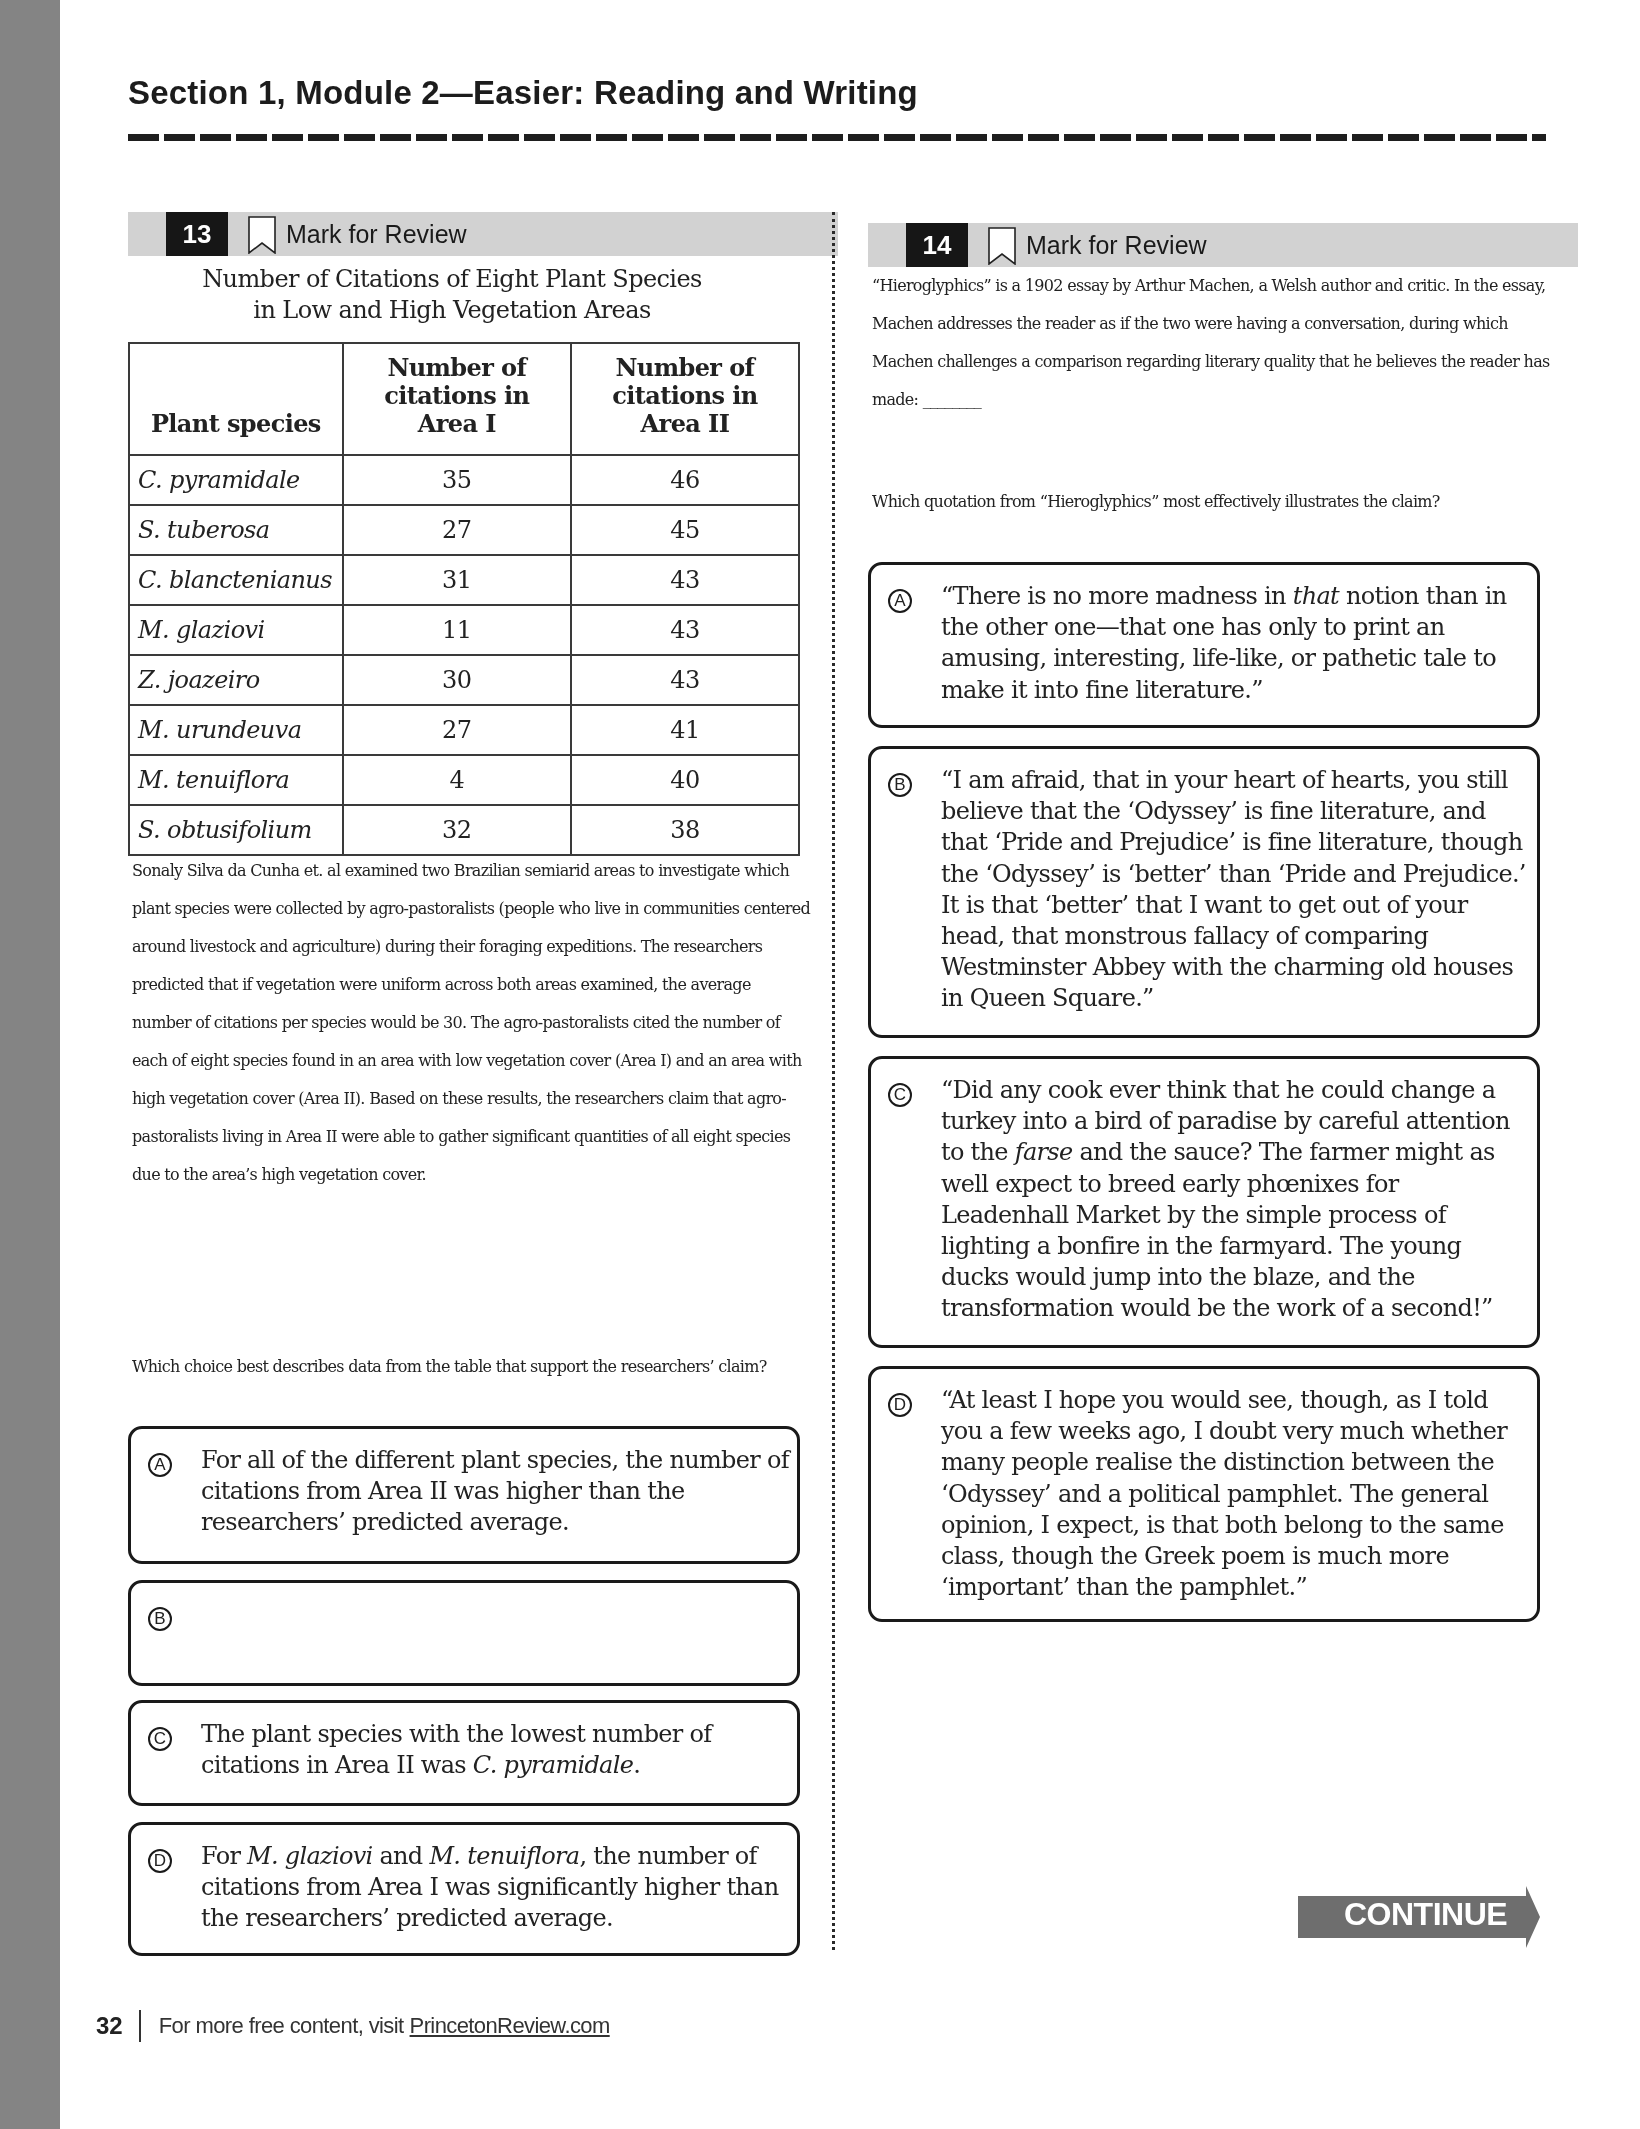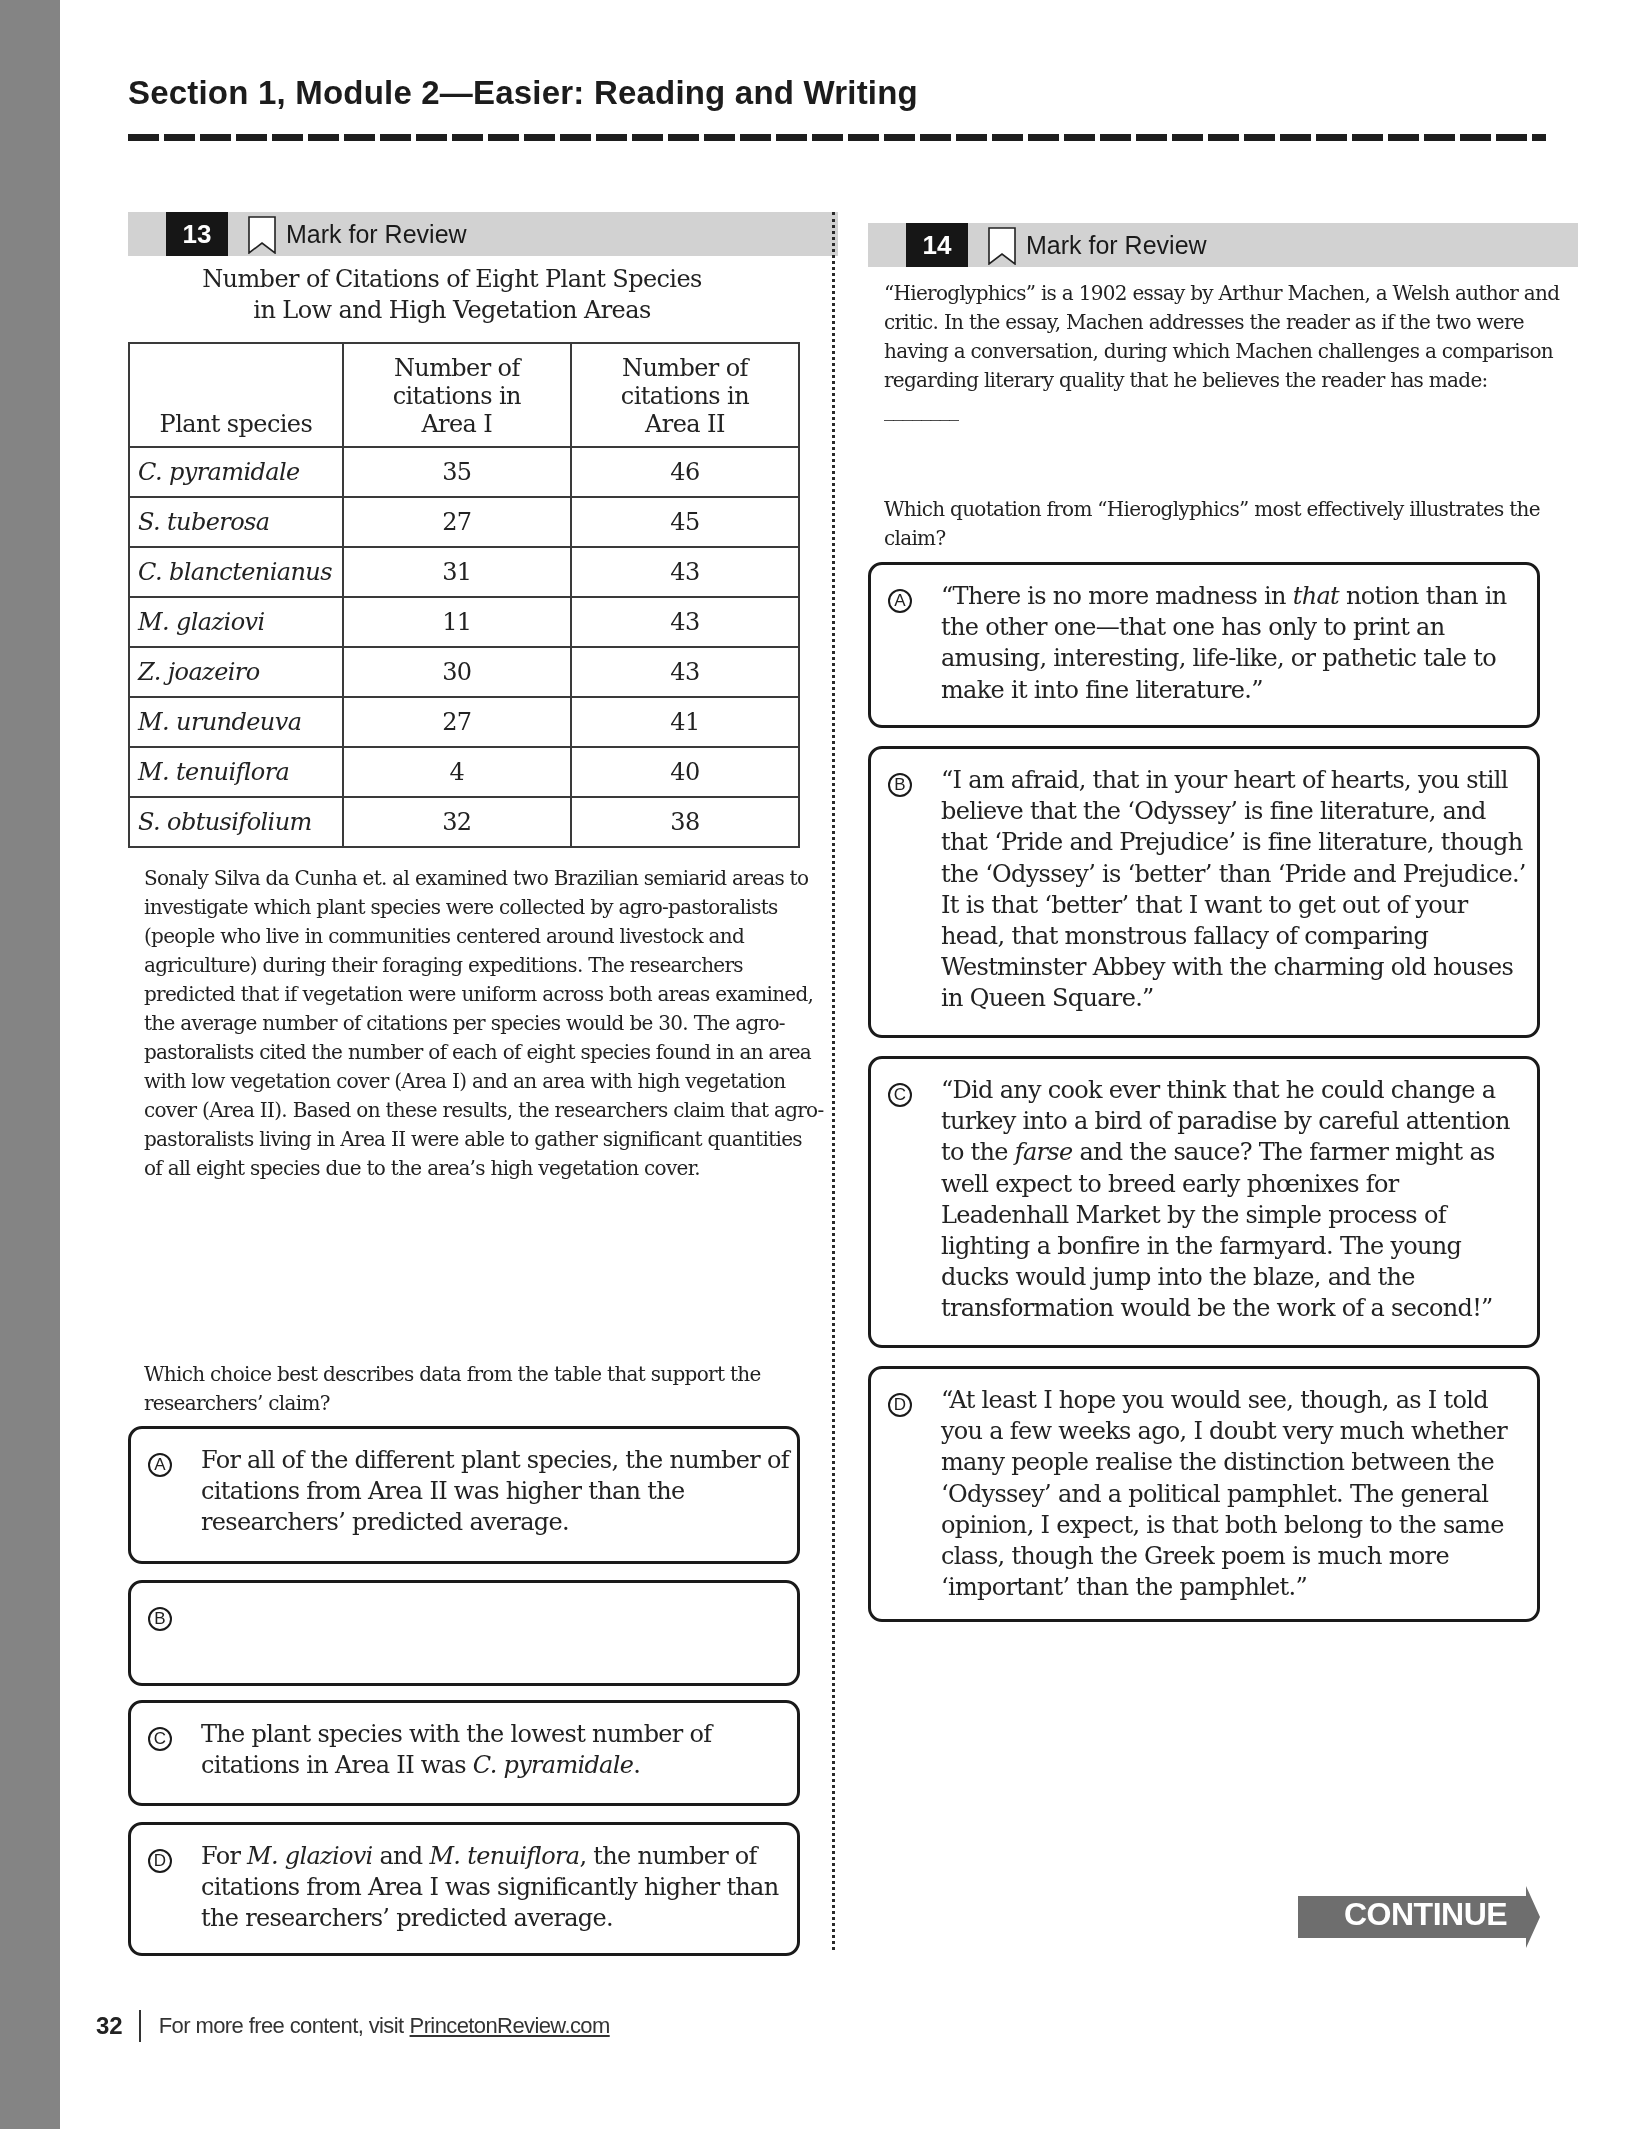--- a/index.html
+++ b/index.html
@@ -30,25 +30,25 @@
   .mfr { font-family: "Liberation Sans", sans-serif; font-size: 25px; color: #1a1a1a; }
   .tbl-caption {
     position: absolute; left: 116px; top: 264px; width: 672px; text-align: center;
     font-size: 24px; line-height: 31px; letter-spacing: -0.6px;
   }
   table.data {
     position: absolute; left: 128px; top: 342px; width: 672px; border-collapse: collapse;
     font-size: 24px; letter-spacing: -0.6px;
   }
   table.data th, table.data td { border: 2px solid #3a3a3a; }
-  table.data th { font-weight: normal; text-align: center; vertical-align: bottom; line-height: 28px; padding: 10px 4px 8px; height: 82px; box-sizing: border-box; margin-top: 36px; }
+  table.data th { font-weight: bold; text-align: center; vertical-align: bottom; line-height: 28px; padding: 10px 4px 16px; height: 82px; box-sizing: border-box; margin-top: 36px; }
   table.data td { height: 48px; text-align: center; padding: 0 8px; }
   table.data td.sp { text-align: left; font-style: italic; }
   .passage {
-    position: absolute; left: 128px; width: 680px; font-size: 20px; line-height: 29px; letter-spacing: -0.7px; margin: 16px;
+    position: absolute; left: 128px; width: 680px; font-size: 16px; line-height: 38px; letter-spacing: -0.7px; margin: 4px;
   }
   .choice {
     position: absolute; border: 3px solid #1a1a1a; border-radius: 14px; box-sizing: border-box;
     background: #fff;
   }
   .choice .letter {
     position: absolute; left: 17px; top: 24px; width: 24px; height: 24px; border: 2px solid #1a1a1a; border-radius: 50%;
     font-family: "Liberation Sans", sans-serif; font-size: 17px; display: flex; align-items: center; justify-content: center;
     box-sizing: border-box;
   }

